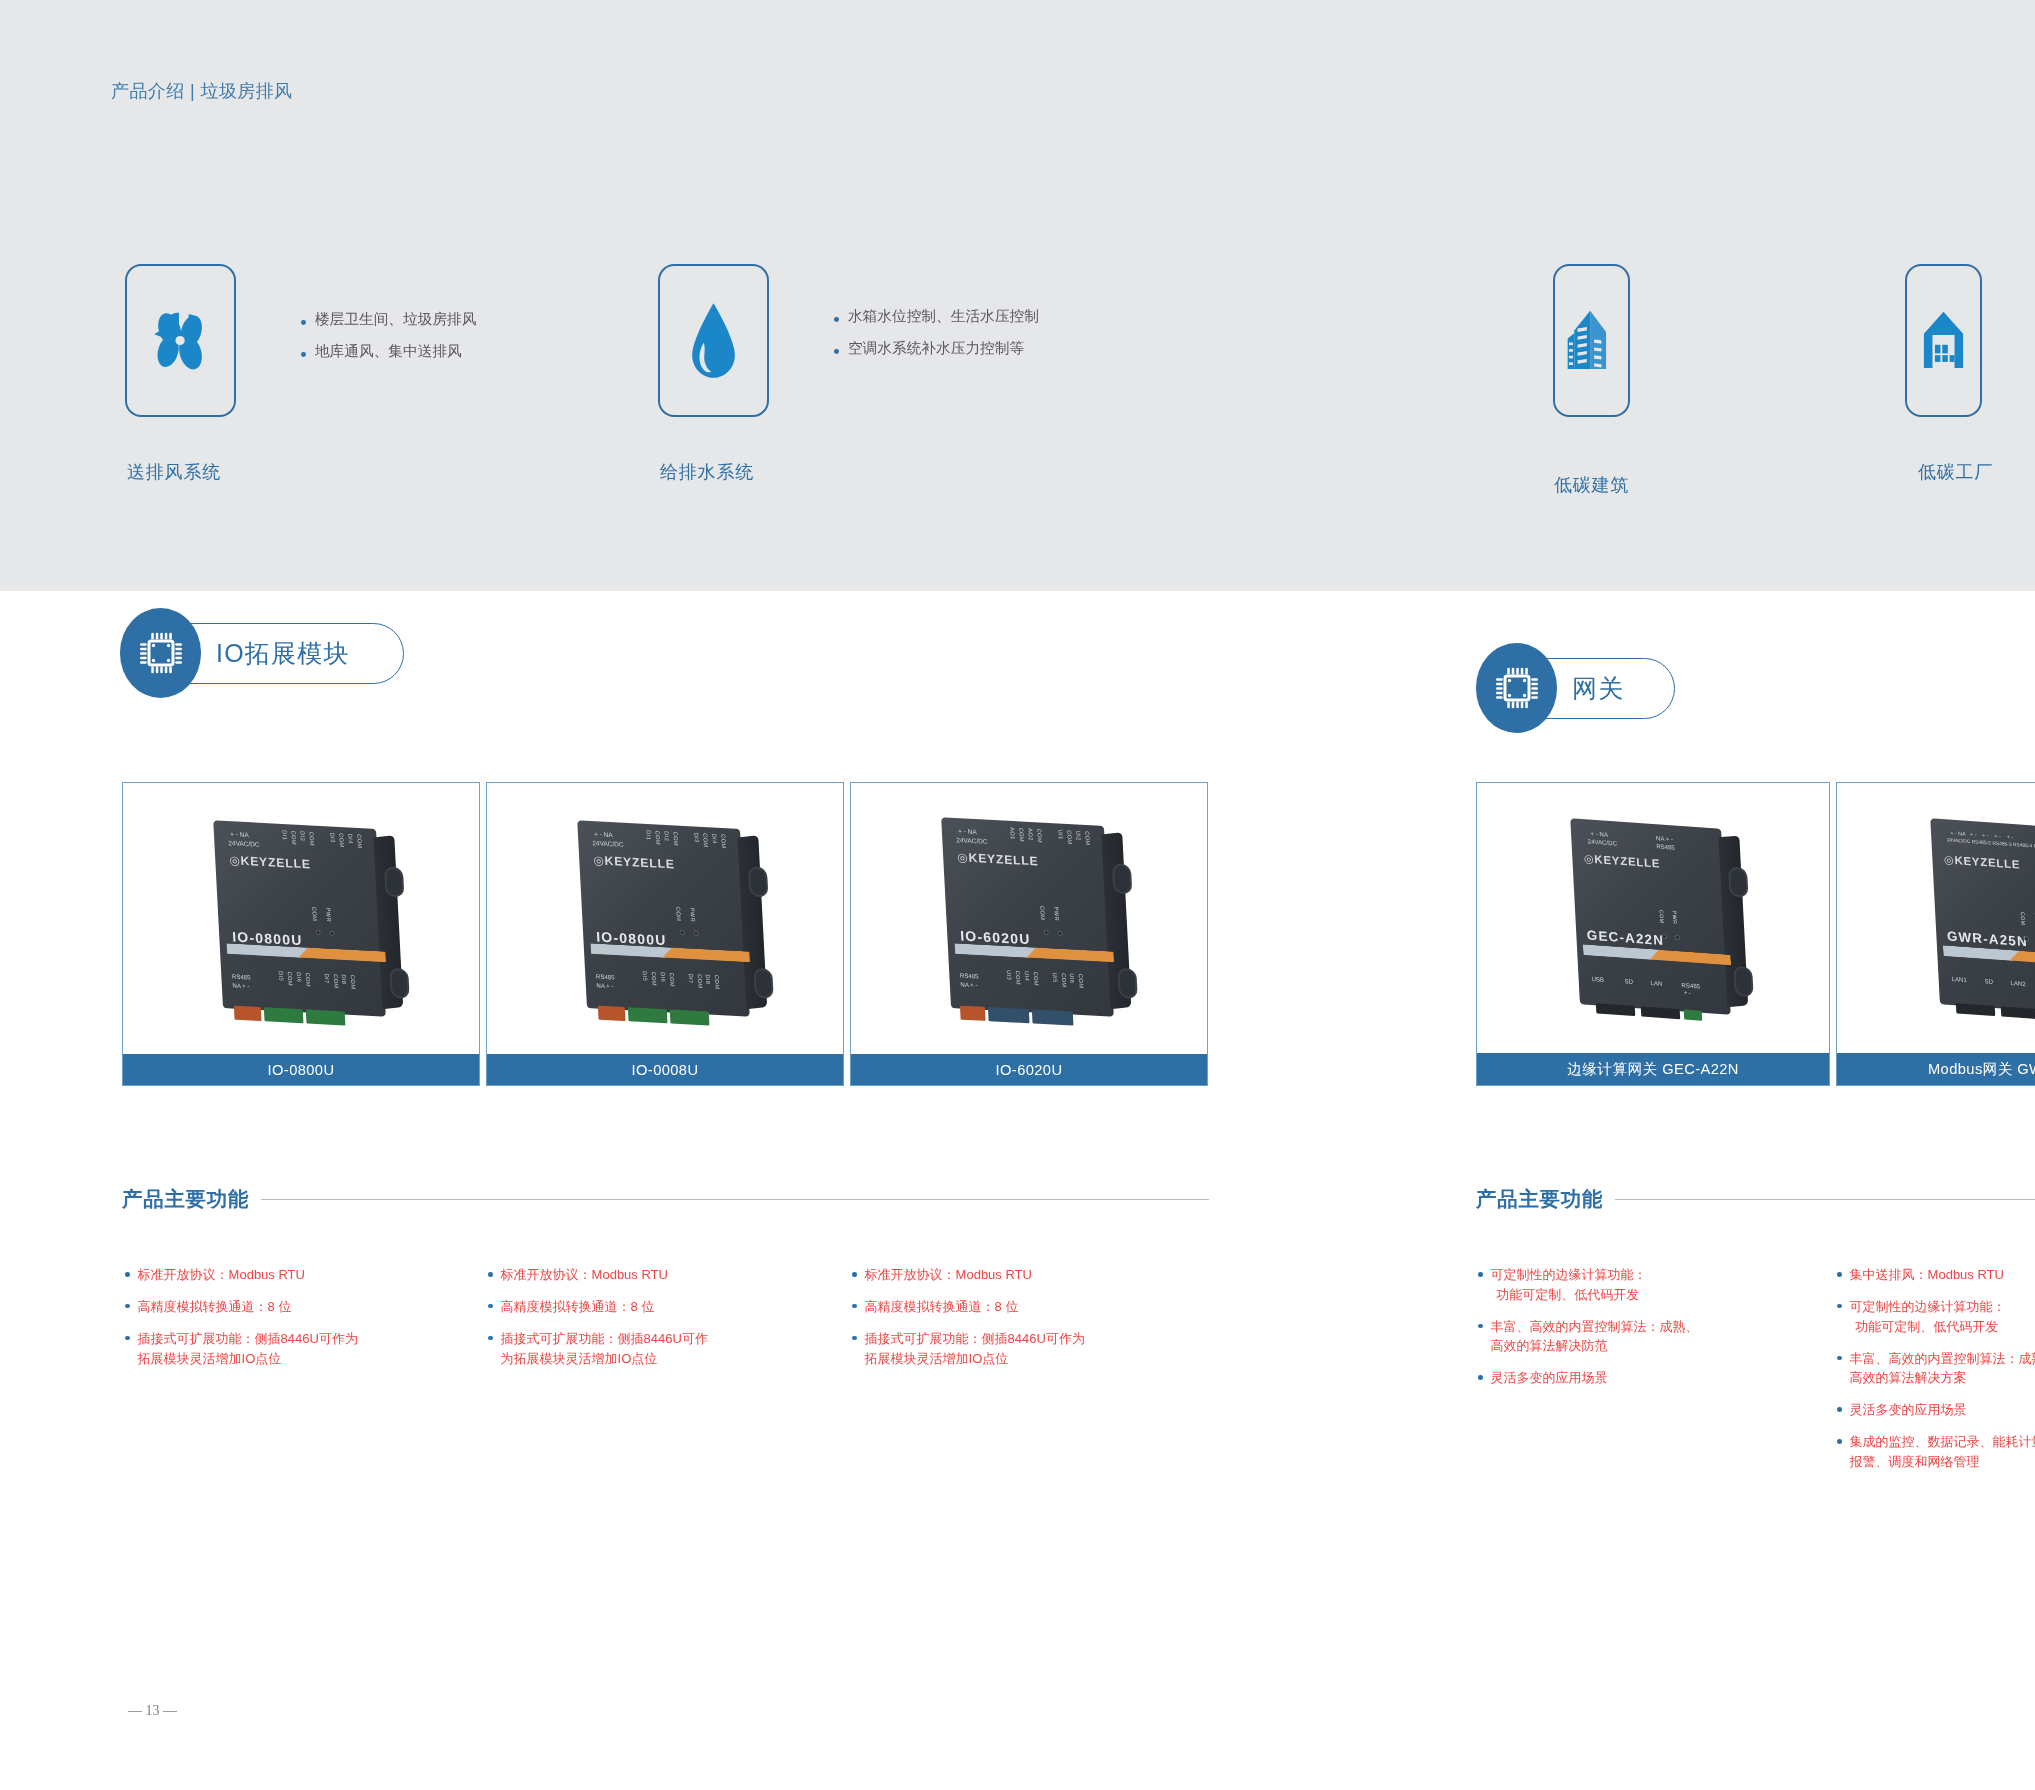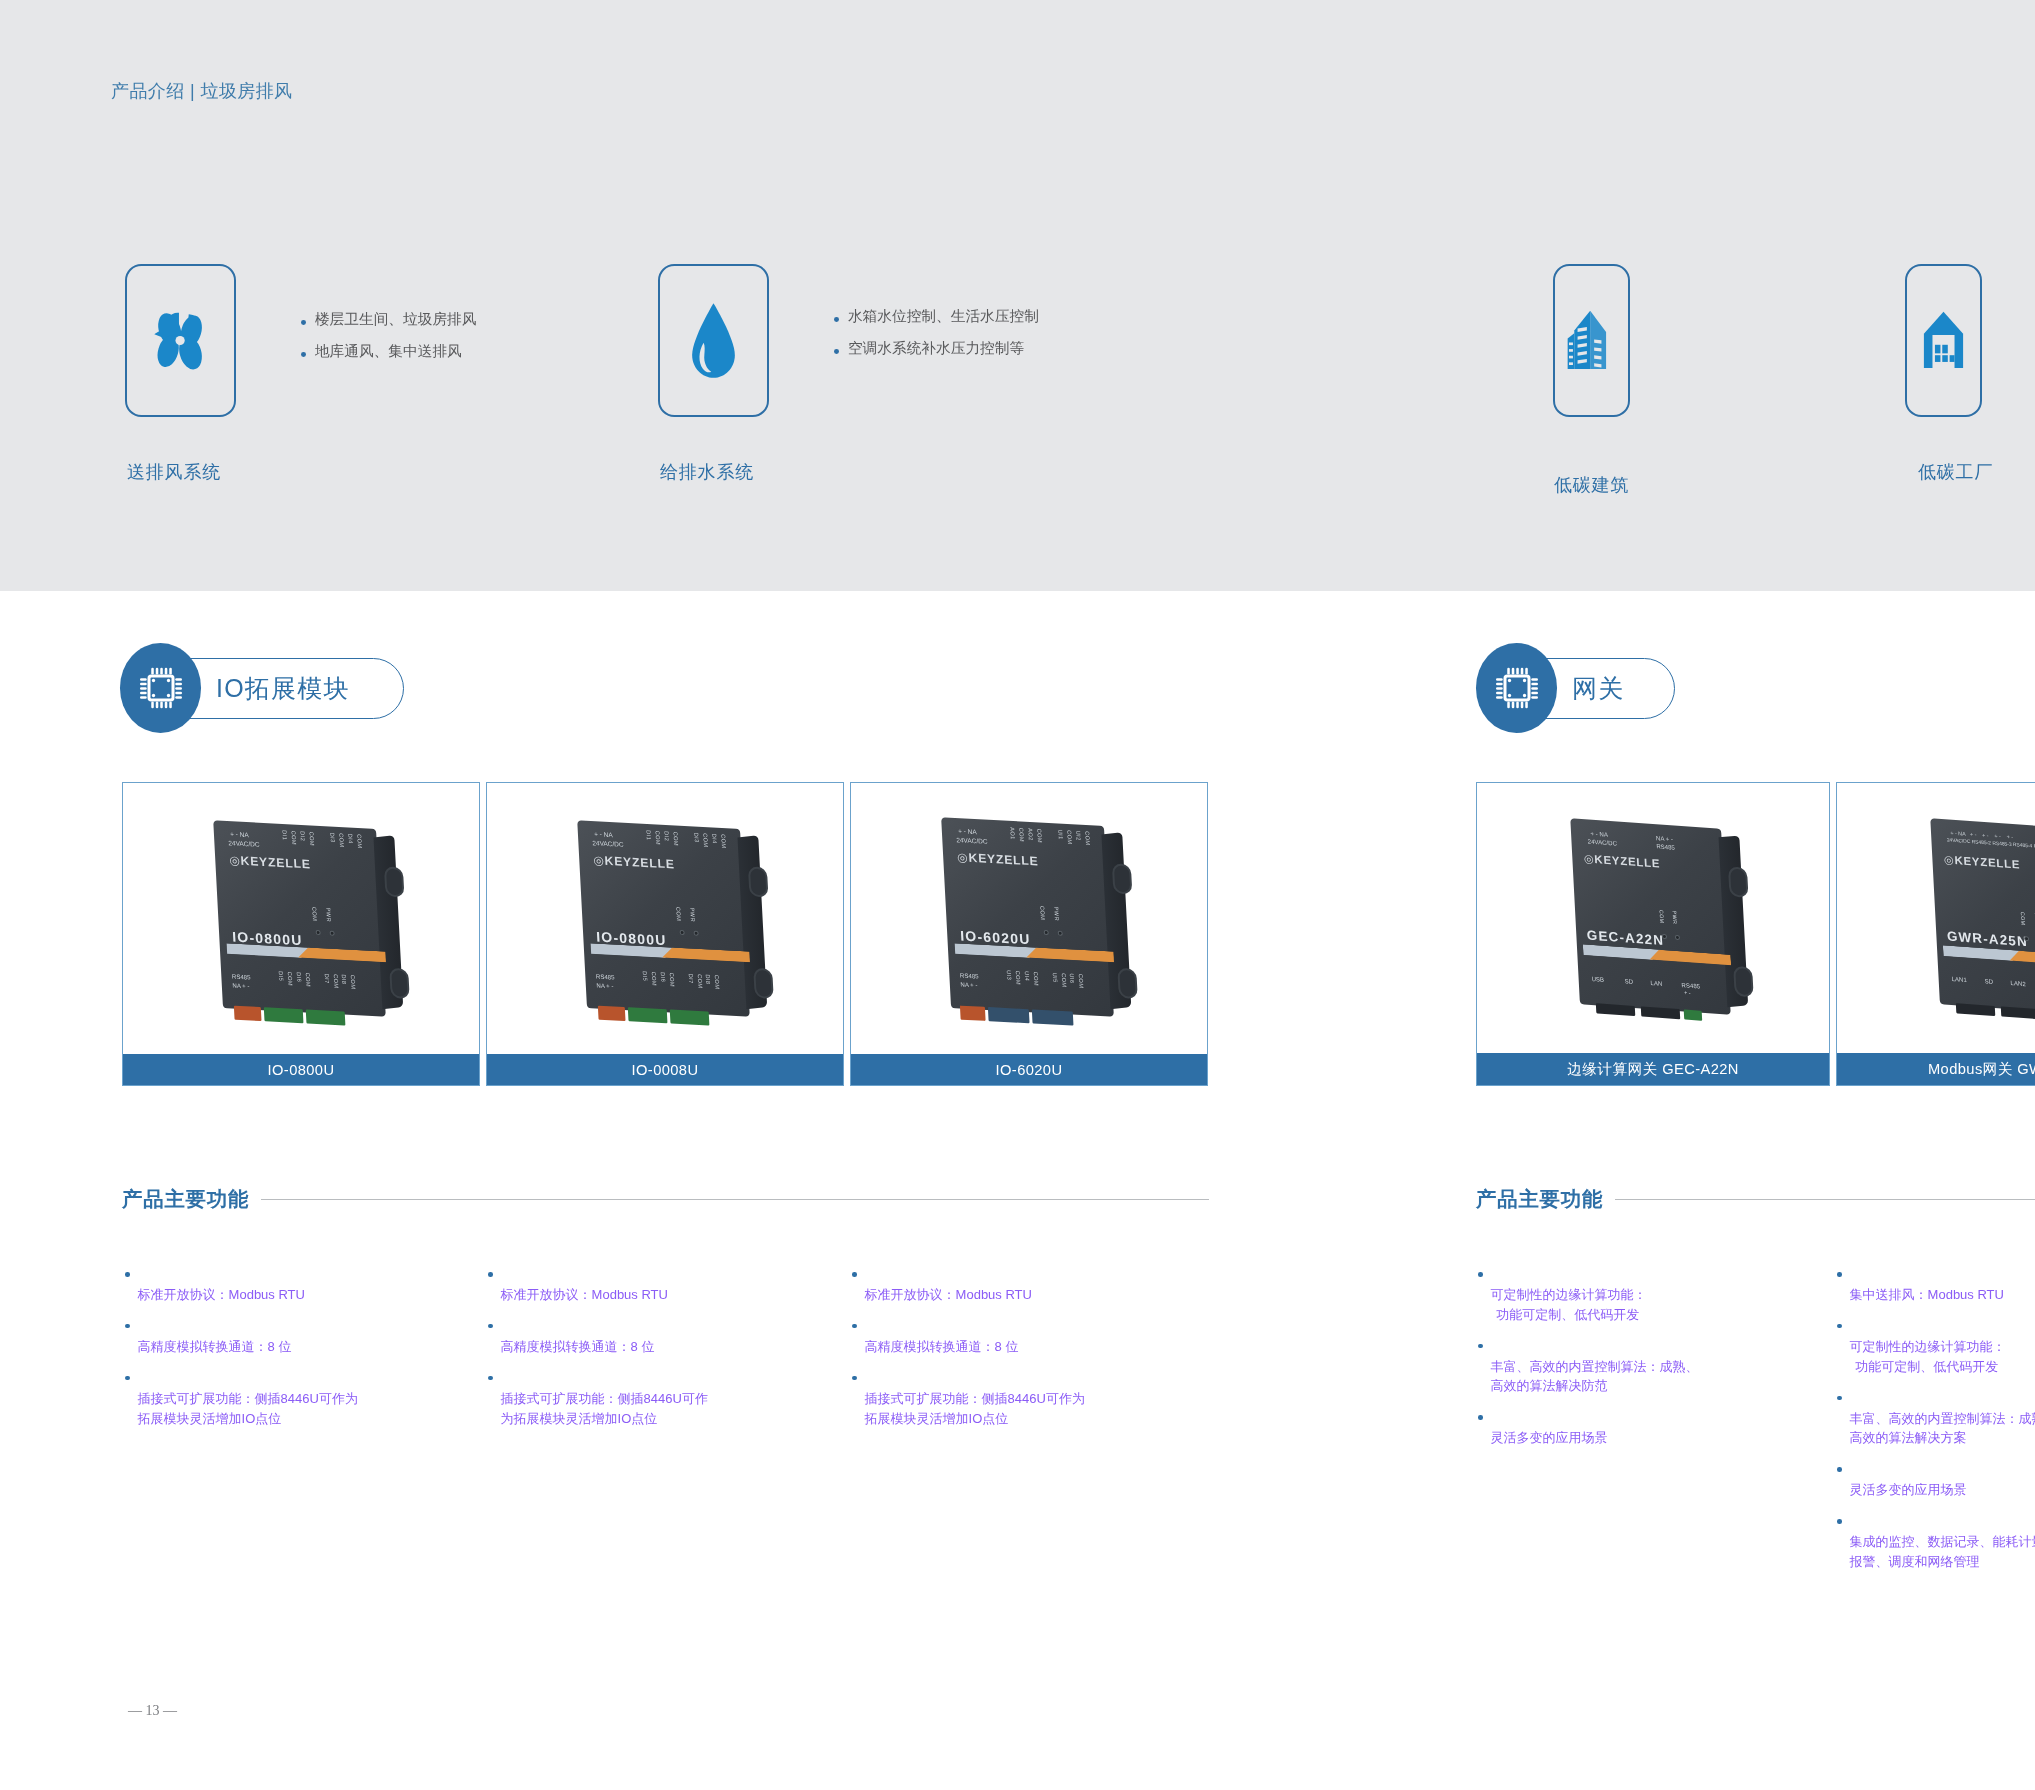--- a/index.html
+++ b/index.html
@@ -148,21 +148,21 @@
 
   .feat-col{ position:absolute; }
   .feat-col .item{
     display:flex; align-items:flex-start; margin-bottom:12.2px;
   }
   .feat-col .dot{
     width:4.5px;height:4.5px;border-radius:50%;background:#2e6fa6;
     margin-right:8.1px; margin-top:7px; flex:0 0 auto;
   }
   .feat-col .txt{
-    font-size:13px; color:#8b5cf6; line-height:1.52;margin-top:20px;
+    font-size:13px; color:#ef4444; line-height:1.52;
   }
   .feat-col .txt .ln{ display:block; }
   .feat-col .txt .ln.ind{ padding-left:5.7px; }
 
   
   .pg{
     position:absolute; bottom:72px;
     font-size:14px; color:#7b7d80; white-space:nowrap;
   }
   .pg.left{ left:128px;font-family:Liberation Serif, serif; }
@@ -252,21 +252,21 @@
       <rect x="26" y="62" width="9" height="14"></rect>
       <rect x="38" y="62" width="9" height="14"></rect>
       <rect x="26" y="79" width="9" height="11"></rect>
       <rect x="38" y="79" width="9" height="11"></rect>
       <rect x="50" y="79" width="8" height="11"></rect>
     </g>
   </svg>
 </div>
 <div class="icon-caption" style="left:1918px; top:460px;">低碳工厂</div>
 
-<div class="sec-head" style="left:120px; top:643px; width:309px;">
+<div class="sec-head" style="left:120px; top:608px; width:309px;">
   <div class="sec-pill" style="width:248px;">
     <span>IO拓展模块</span>
   </div>
   <div class="sec-chip">
     <svg width="48" height="48" viewBox="0 0 64 64">
       <g fill="#ffffff">
         <rect x="16" y="16" width="32" height="32" rx="3" fill="none" stroke="#ffffff" stroke-width="4"></rect>
         <circle cx="22" cy="22" r="2.2"></circle>
           <circle cx="42" cy="22" r="2.2"></circle>
         <circle cx="22" cy="42" r="2.2"></circle>

